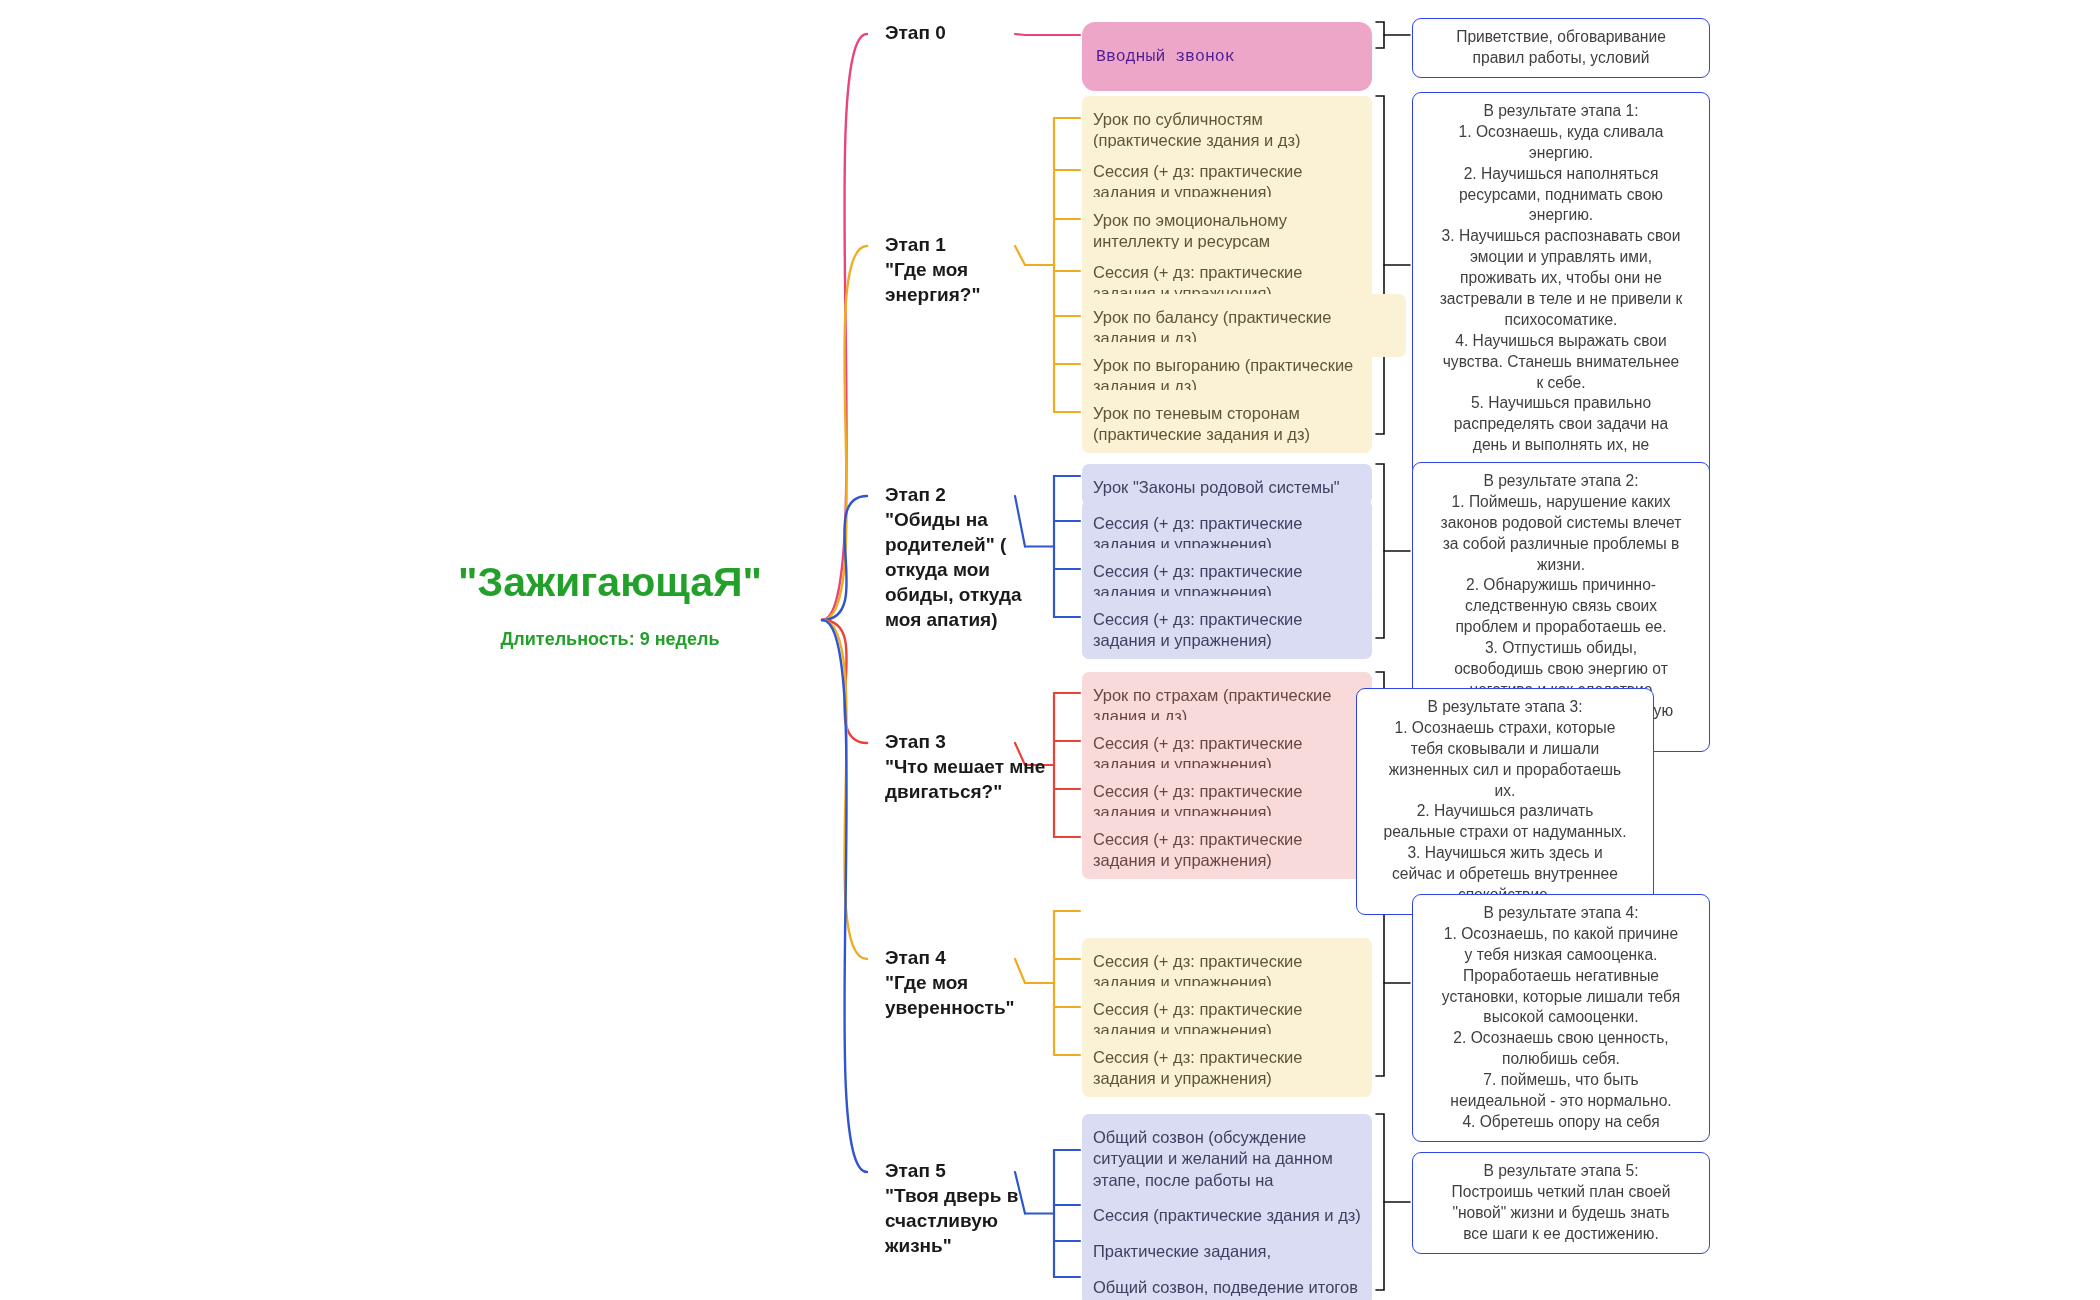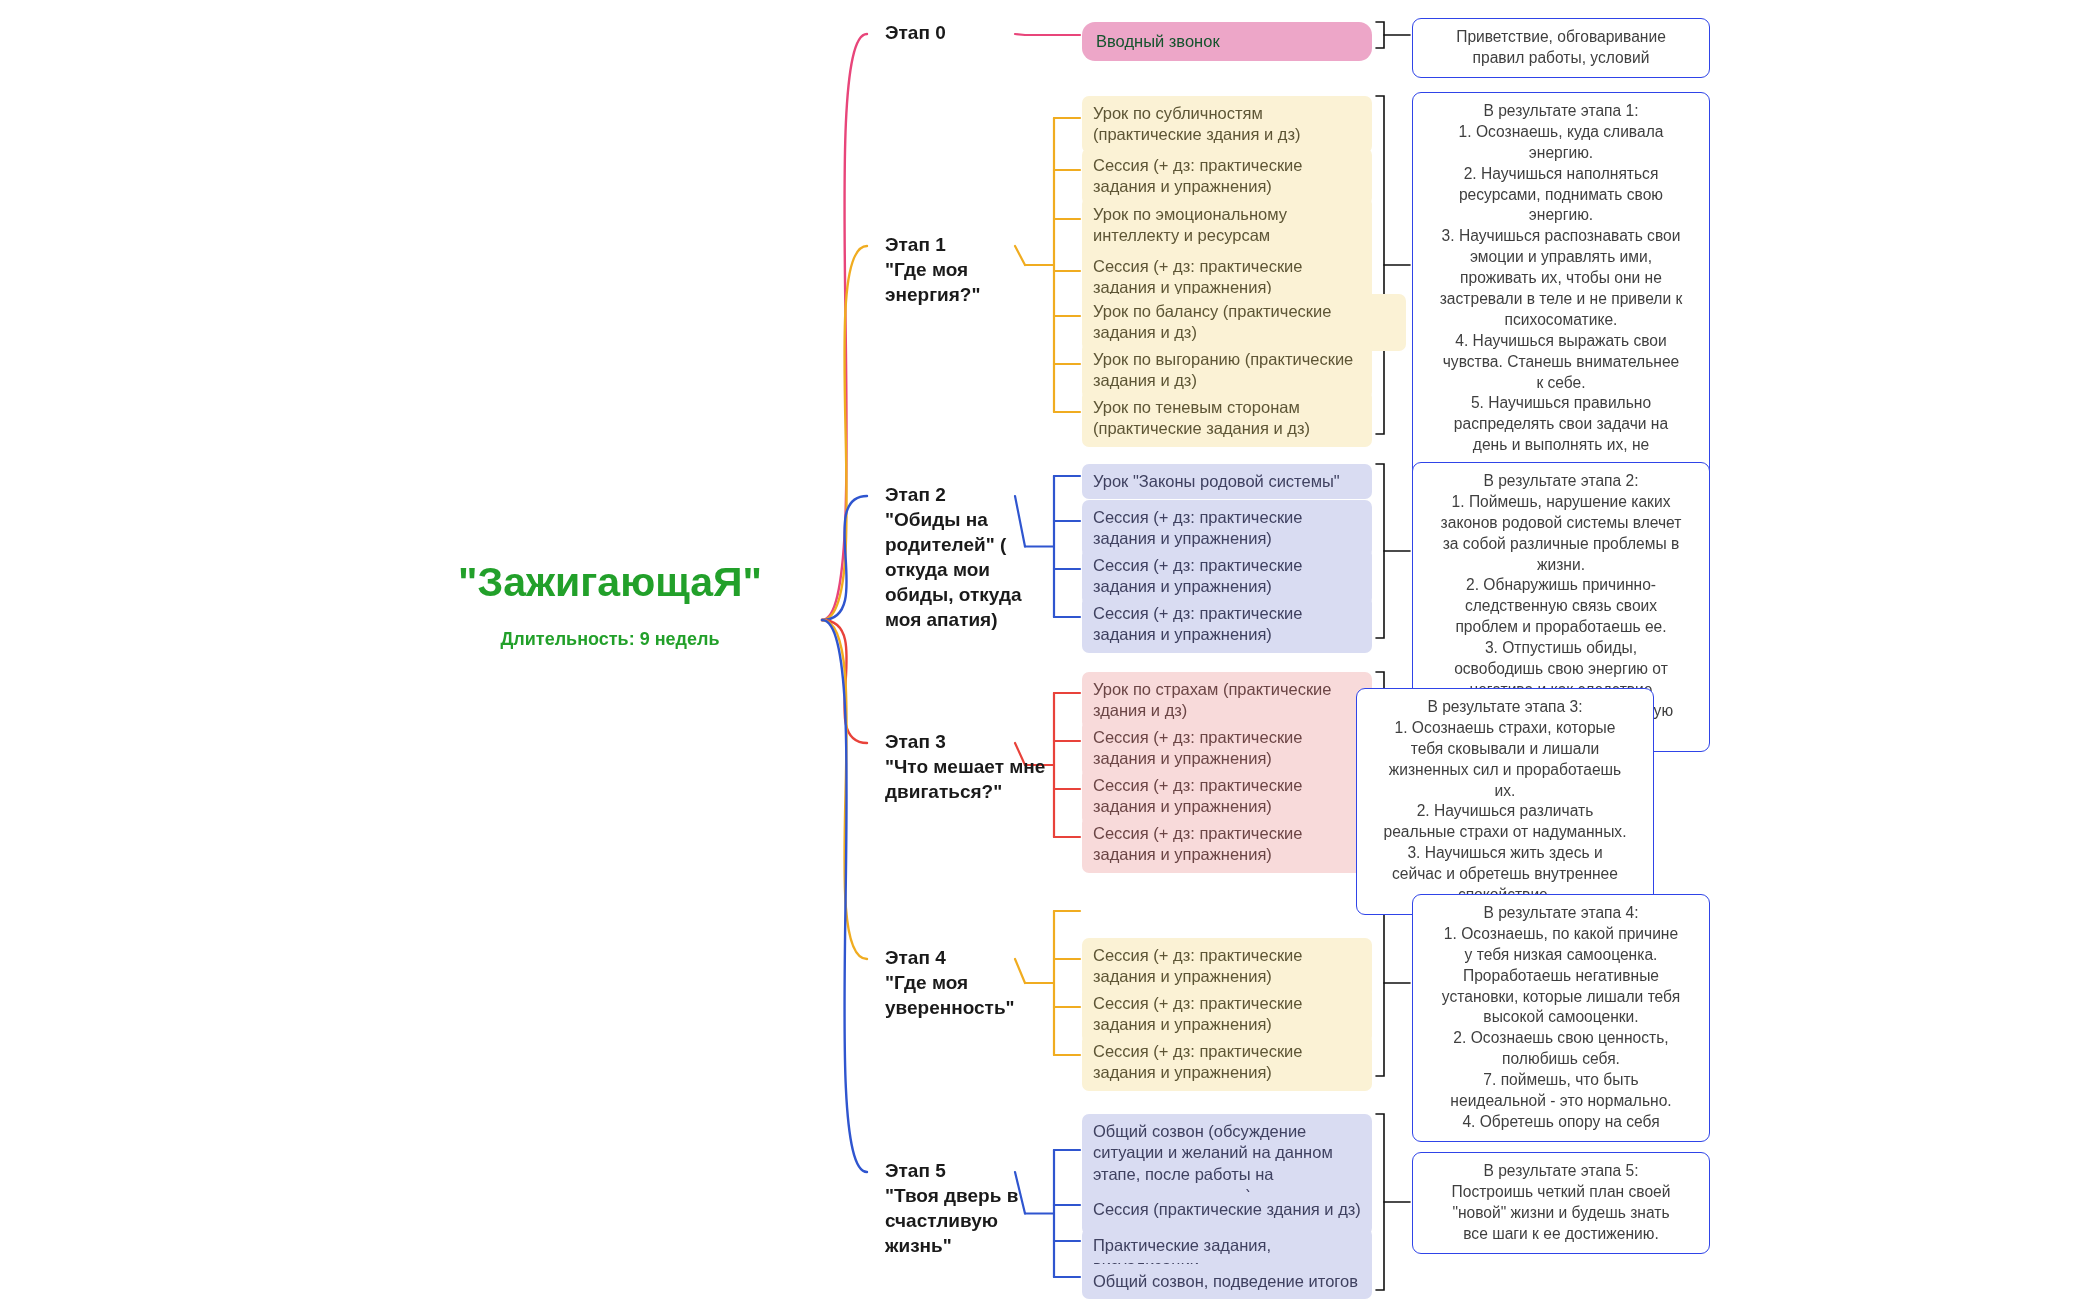--- a/index.html
+++ b/index.html
@@ -62,32 +62,33 @@
     font-size: 19px;
     font-weight: bold;
     line-height: 1.32;
     white-space: pre-line;
   }
   
   .node {
     position: absolute;
     box-sizing: border-box;
     border-radius: 7px;
-    padding: 7px 10px 7px 11px;
+    padding: 13px 10px 7px 11px;
     font-size: 16.5px;
     line-height: 1.30;
     color: #3a3a3a;
     width: 290px;
   }
   .node.pink-strong {
     background: #eda6c8;
-    color: #14532d;
+    color: #4c1d95;
     border-radius: 13px;
-    padding: 9px 14px;
+    padding: 24px 14px;
     width: 290px;
+    font-family: Liberation Mono, monospace;
   }
   .node.cream   { background: #fbf2d5; color: #5d5535; }
   .node.lilac   { background: #d9dcf2; color: #3f4160; }
   .node.rose    { background: #f8dada; color: #6b4545; }
   
   .result-box {
     position: absolute;
     box-sizing: border-box;
     border: 1.6px solid #2f44e8;
     border-radius: 9px;

